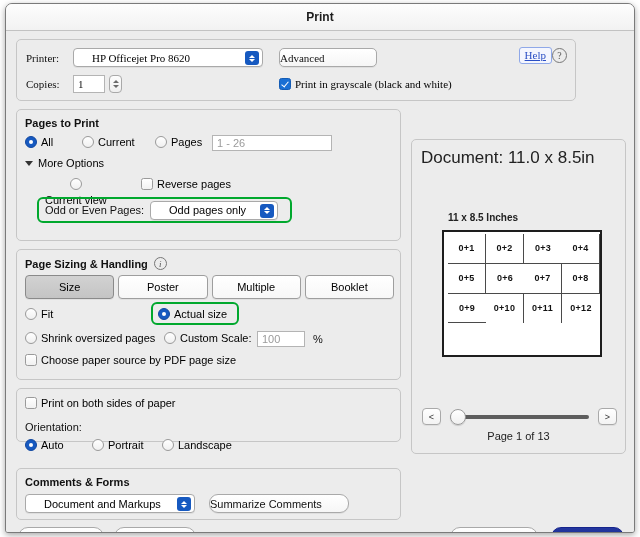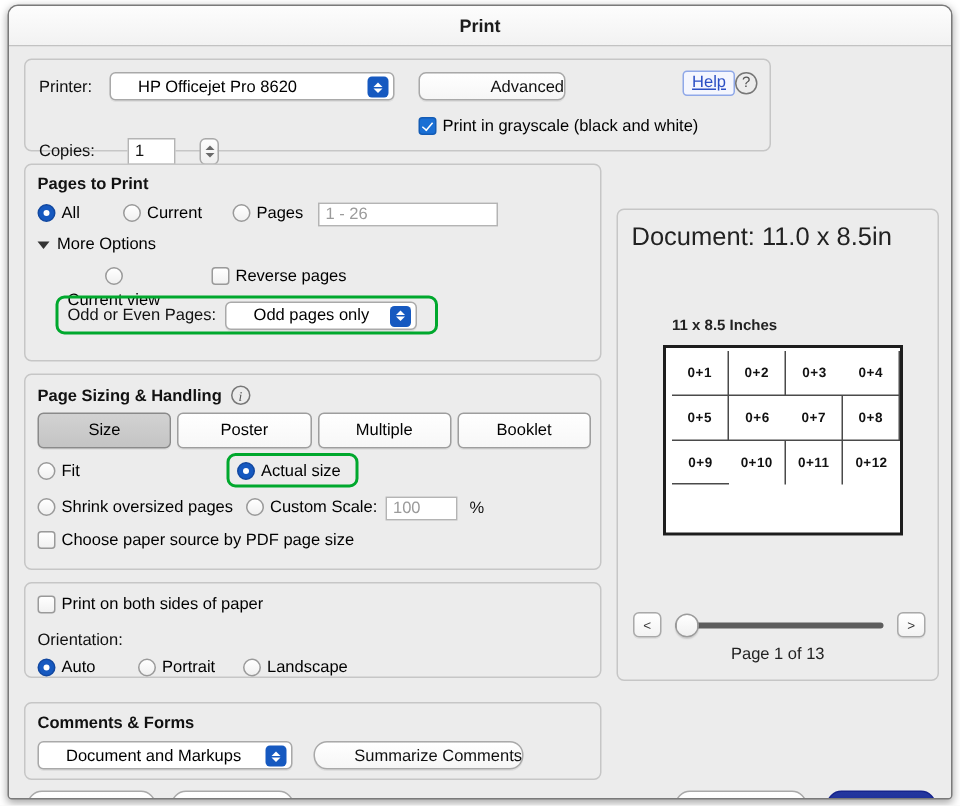--- a/index.html
+++ b/index.html
@@ -47,21 +47,21 @@
     border-radius: 5px;
     box-sizing: border-box;
   }
   .group-title {
     font-weight: bold;
     font-size: 11px;
     color: #111;
   }
 
   
-  .topbar { left: 10px; top: 8px; width: 498px; height: 62px; }
+  .topbar { left: 10px; top: 8px; width: 560px; height: 62px; font-family: Liberation Serif, serif; }
   .row { display: flex; align-items: center; }
   .lbl { font-size: 11px; color: #111; }
 
   .popup {
     position: relative;
     background: #ffffff;
     border: 1px solid #a9a9a9;
     border-radius: 4px;
     height: 19px;
     box-sizing: border-box;
@@ -92,21 +92,21 @@
     border-right: 3px solid transparent;
     border-top: 3.5px solid #fff;
   }
 
   .btn {
     background: linear-gradient(#ffffff, #f6f6f6);
     border: 1px solid #a9a9a9;
     border-radius: 5px;
     font-size: 11px;
     color: #111;
-    display: flex; align-items: center; justify-content: flex-end;
+    display: flex; align-items: center; justify-content: flex-start;
     box-sizing: border-box;
     box-shadow: 0 1px 0 rgba(0,0,0,0.06);
     cursor: default;
   }
 
   .helplink {
     border: 1px solid #8fa8e8;
     border-radius: 3px;
     background: #f4f6fe;
     padding: 1px 5px 2px 5px;
@@ -349,21 +349,21 @@
 
       <div class="btn" style="position:absolute; left:262px; top:8px; width:98px; height:19px;">
         <span>Advanced</span>
       </div>
 
       <div style="position:absolute; right:8px; top:7px; display:flex; align-items:center; gap:0;">
         <span class="helplink">Help</span>
         <span class="qmark">?</span>
       </div>
 
-      <div class="row" style="position:absolute; left:9px; top:52px; gap:16px;justify-content:center;">
+      <div class="row" style="position:absolute; left:9px; top:35px; gap:4px;justify-content:center;">
         <span class="lbl" style="width:43px;">Copies:</span>
         <div class="textfield filled" style="width:32px; height:18px;">
           <span>1</span>
         </div>
         <div class="stepper">
           <span class="up"></span>
             <span class="dn"></span>
         </div>
       </div>
 
@@ -465,21 +465,21 @@
         <span>100</span>
       </div>
       <span class="lbl" style="position:absolute; left:296px; top:83px;">%</span>
 
       <div class="ctl" style="position:absolute; left:8px; top:104px;">
         <span class="cbox"></span>
         <span>Choose paper source by PDF page size</span>
       </div>
     </div>
 
-    <div class="group" style="left:10px; top:357px; width:385px; height:64px;">
+    <div class="group" style="left:10px; top:357px; width:385px; height:54px;">
 
       <div class="ctl" style="position:absolute; left:8px; top:8px;">
         <span class="cbox"></span>
         <span>Print on both sides of paper</span>
       </div>
 
       <span class="lbl" style="position:absolute; left:8px; top:32px;">Orientation:</span>
 
       <div class="ctl" style="position:absolute; left:8px; top:50px;">
         <span class="radio on"></span>

